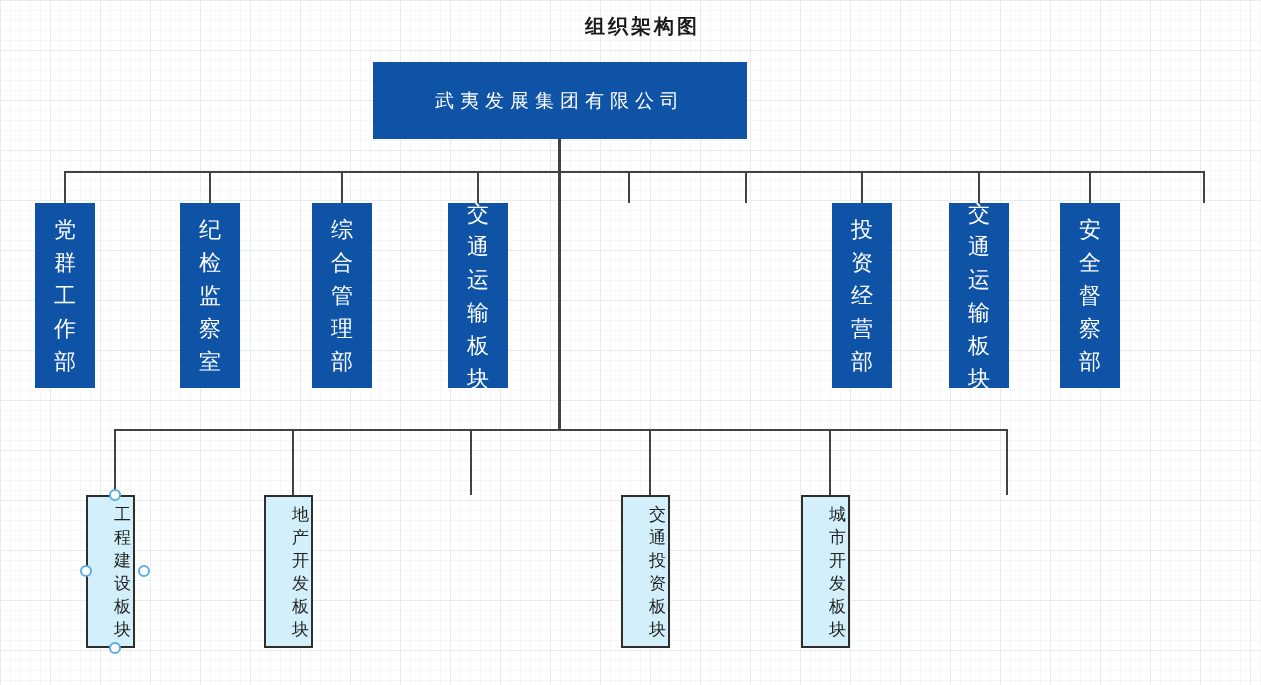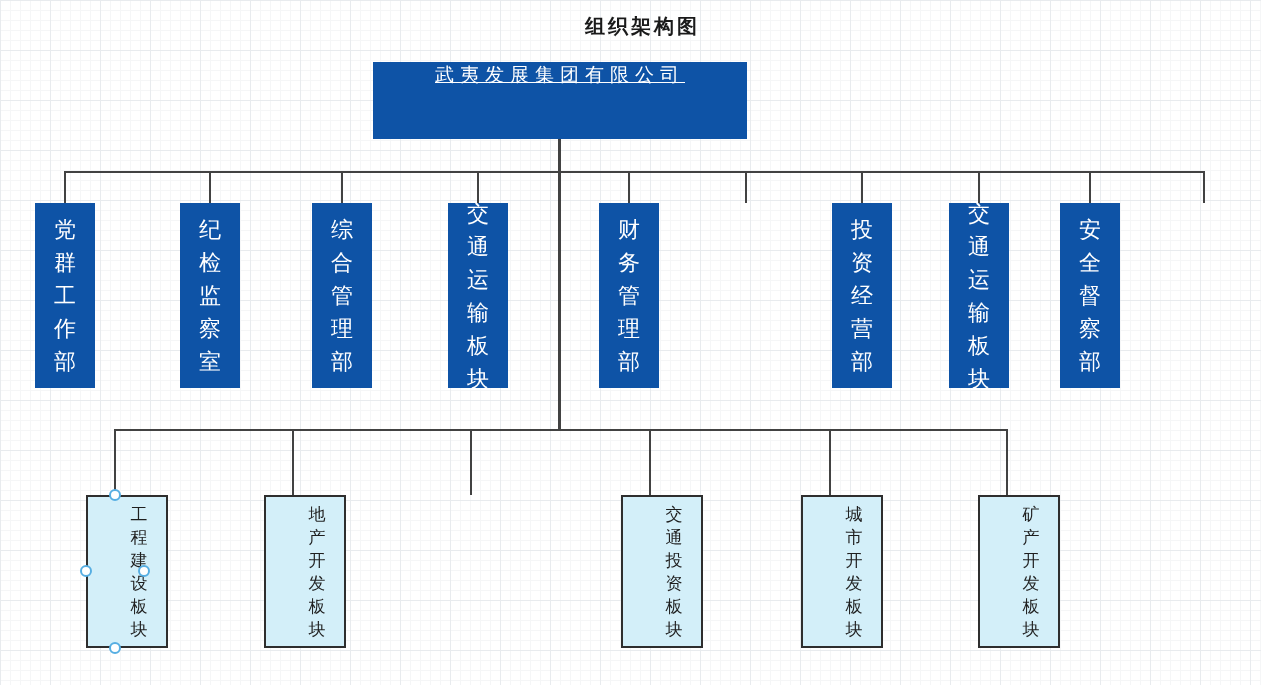--- a/index.html
+++ b/index.html
@@ -29,41 +29,40 @@
     letter-spacing:3px;
     color:var(--title-color,#1a1a1a);
     margin-left:24px;
   }
   .root-node{
     position:absolute;
     left:373px; top:62px;
     width:374px; height:77px;
     background:var(--node-blue,#0e53a6);
     color:var(--node-text,#ffffff);
-    display:flex; align-items:flex-start; justify-content:center;
+    display:flex; align-items:center; justify-content:center;
     font-size:19px;
     letter-spacing:6px;
-    text-decoration:underline;
   }
   .dept{
     position:absolute;
     top:203px;
     width:60px; height:185px;
     background:var(--node-blue,#0e53a6);
     color:var(--node-text,#ffffff);
     display:flex; align-items:center; justify-content:flex-end;
   }
   .dept .vtext{
     font-size:22px;
     line-height:33px;
   }
   .unit{
     position:absolute;
     top:495px;
-    width:82px; height:153px;
+    width:49px; height:153px;
     box-sizing:border-box;
     background:var(--unit-fill,#d3eff9);
     border:2px solid var(--unit-border,#2e2e2e);
     color:var(--unit-text,#1f1f1f);
     display:flex; align-items:center; justify-content:center;padding-left:24px;
   }
   .unit .vtext{
     font-size:17px;
     line-height:23px;
   }
@@ -140,23 +139,20 @@
     </div>
   <div class="dept" style="left:180px">
       <div class="vtext">纪检监察室</div>
     </div>
   <div class="dept" style="left:312px">
       <div class="vtext">综合管理部</div>
     </div>
   <div class="dept" style="left:448px">
       <div class="vtext">交通运输板块</div>
     </div>
-  <div class="dept" style="left:599px">
-      <div class="vtext">财务管理部</div>
-    </div>
   <div class="dept" style="left:832px">
       <div class="vtext">投资经营部</div>
     </div>
   <div class="dept" style="left:949px">
       <div class="vtext">交通运输板块</div>
     </div>
   <div class="dept" style="left:1060px">
       <div class="vtext">安全督察部</div>
     </div>
 
@@ -165,22 +161,19 @@
     </div>
   <div class="unit" style="left:264px">
       <div class="vtext">地产开发板块</div>
     </div>
   <div class="unit" style="left:801px">
       <div class="vtext">城市开发板块</div>
     </div>
   <div class="unit" style="left:621px">
       <div class="vtext">交通投资板块</div>
     </div>
-  <div class="unit" style="left:978px">
-      <div class="vtext">矿产开发板块</div>
-    </div>
 
   <div class="handle" style="left:109px; top:489px"></div>
   <div class="handle" style="left:109px; top:642px"></div>
   <div class="handle" style="left:80px;  top:565px"></div>
   <div class="handle" style="left:138px; top:565px"></div>
 
 </div>
 
 </body></html>

